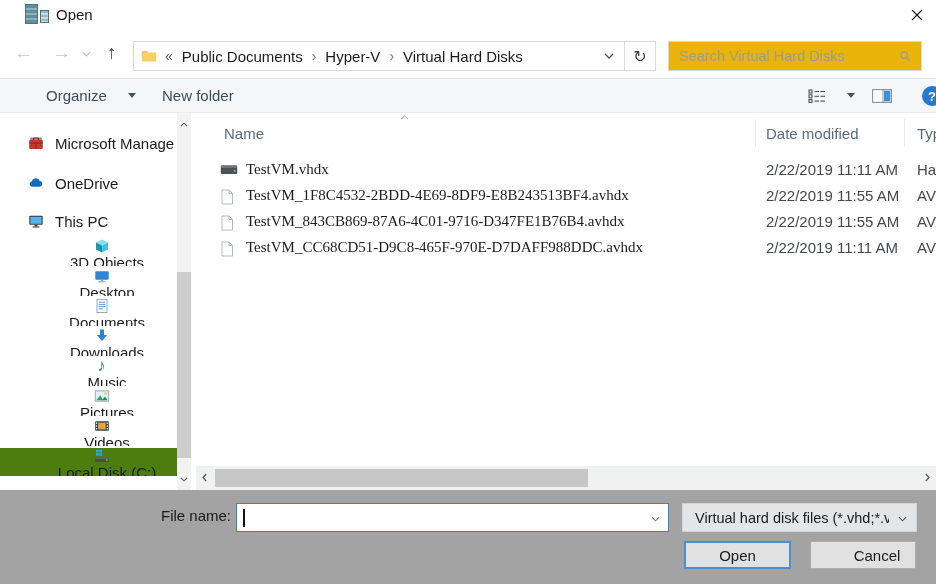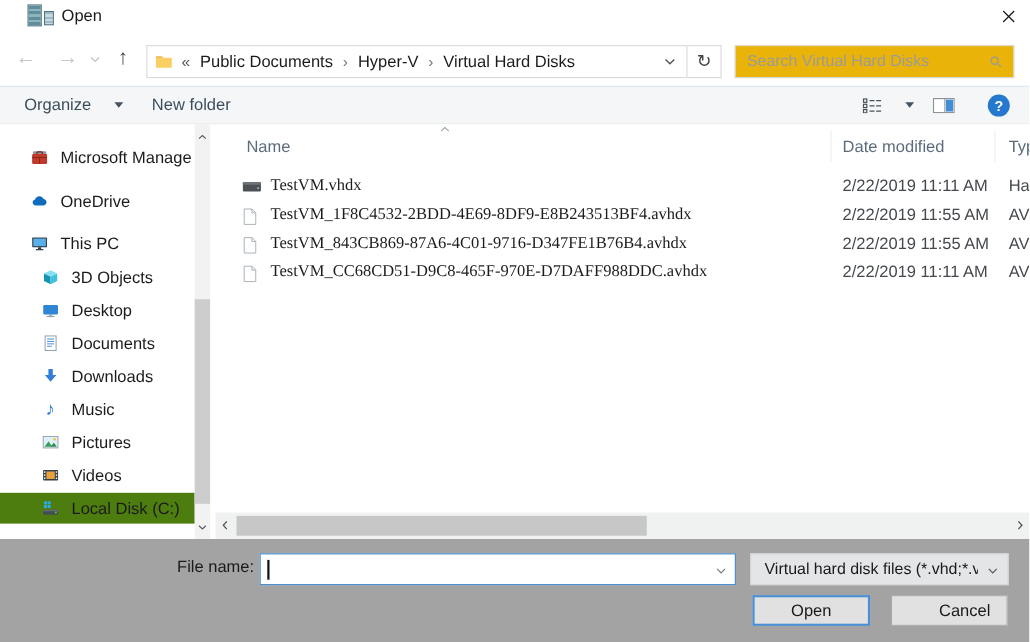--- a/index.html
+++ b/index.html
@@ -31,33 +31,33 @@
   .crumb-sep { color:#777; font-size:14px; }
   .addr-chev { margin-left:auto; margin-right:10px; color:#555; }
   .refresh { position:absolute; left:625px; top:11px; width:31px; height:30px; border:1px solid #d9d9d9; border-left:none; display:flex; align-items:center; justify-content:center; font-size:16px; color:#3f4449; }
   .searchbox { position:absolute; left:668px; top:11px; width:254px; height:30px; border:1px solid #d9d9d9; background:#eab308; display:flex; align-items:center; }
   .searchbox input { flex:1; min-width:0; border:none; outline:none; padding-left:10px; font:inherit; font-size:14.5px; color:#333; background:transparent; }
   .searchbox input::placeholder { color:#9b9b9b; opacity:1; }
   .search-glass { margin-right:10px; }
 
   
   .toolbar { position:absolute; left:0; top:78px; width:936px; height:35px; background:#f5f6f7; border-top:1px solid #dfe7ee; border-bottom:1px solid #ececec; color:#3b4d5c; }
-  .tbtn { position:absolute; top:0; height:33px; display:flex; align-items:center; gap:21px; }
+  .tbtn { position:absolute; top:0; height:33px; display:flex; align-items:center; gap:21px;margin-left:24px; }
   .caret { width:0; height:0; border-left:4px solid transparent; border-right:4px solid transparent; border-top:5px solid #45525f; }
   .organize { left:22px; }
   .newfolder { left:138px; }
   .views { left:784px; }
   .panebtn { left:848px; }
   .helpbtn { left:898px; width:20px; height:20px; top:7px; border-radius:50%; background:#2479ce; color:#fff; font-size:13px; font-weight:bold; display:flex; align-items:center; justify-content:center; }
 
   
   .sidebar { position:absolute; left:0; top:113px; width:177px; height:377px; background:#fff; }
   .sb-item { position:absolute; left:0; width:177px; height:28px; display:flex; align-items:center; white-space:nowrap; overflow:hidden; }
   .sb-item.lvl0 { padding-left:27px; }
-  .sb-item.lvl1 { padding-left:37px; }
+  .sb-item.lvl1 { padding-left:37px;flex-direction:column; }
   .sb-item.selected { background:#4d7c0f; }
   .sb-ic { width:17px; margin-right:11px; display:flex; justify-content:center; flex:none; }
   .music-glyph { color:#2f7fdb; font-size:17px; line-height:16px; }
   .sb-scroll { position:absolute; left:177px; top:113px; width:14px; height:377px; background:#f2f2f2; }
   .sb-thumb { position:absolute; left:0; top:159px; width:14px; height:186px; background:#cdcdcd; }
   .sb-chev-up { position:absolute; left:3px; top:9px; color:#5a5a5a; }
   .sb-chev-dn { position:absolute; left:3px; bottom:8px; color:#5a5a5a; }
 
   
   .filelist { position:absolute; left:196px; top:113px; width:740px; height:353px; background:#fff; }

